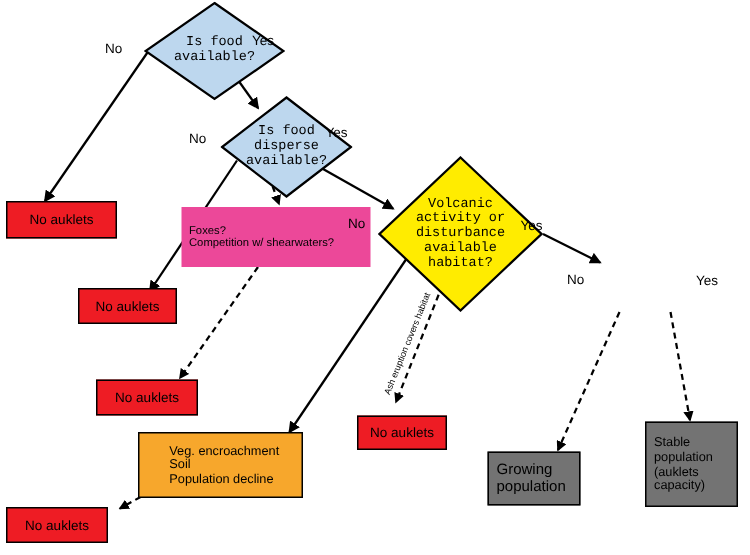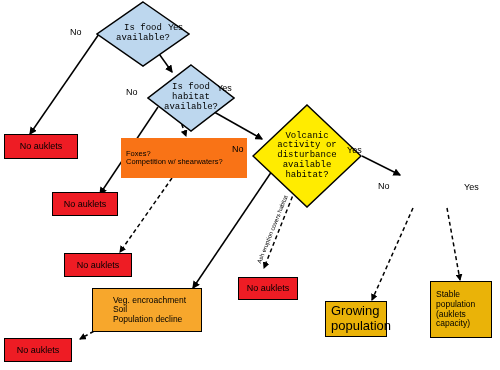--- a/index.html
+++ b/index.html
@@ -56,22 +56,22 @@
     align-items: center;
     color: #000000;
     line-height: 1.12;
     z-index: 3;
   }
   .rect.center { justify-content: center; text-align: center; }
   .rect.leftal { justify-content: flex-start; text-align: left; padding-left: 5px; }
 
   .red    { background: #ee1c24; }
   .orange { background: #f7a72c; }
-  .green  { background: #eab308; }
-  .gray   { background: #f97316; border: none; }
+  .green  { background: #737373; }
+  .gray   { background: #ec4899; border: none; }
 
   
   .elabel {
     position: absolute;
     color: #000000;
     white-space: nowrap;
     z-index: 4;
   }
   .rot {
     transform-origin: left top;
@@ -127,21 +127,21 @@
       <div>available?</div>
     </div>
   </div>
 
   <div class="diamond" style="left:147px; top:64px; width:88px; height:68px; font-size:9px;">
     <svg class="dshape" viewBox="0 0 88 68" preserveAspectRatio="none">
       <polygon points="44,1 87,34 44,67 1,34" fill="#bdd7ee" stroke="#000000" stroke-width="1.5"></polygon>
     </svg>
     <div class="dlabel">
       <div>Is food</div>
-      <div>habitat</div>
+      <div>disperse</div>
       <div>available?</div>
     </div>
   </div>
 
   <div class="diamond" style="left:252px; top:104px; width:110px; height:104px; font-size:9px;">
     <svg class="dshape" viewBox="0 0 110 104" preserveAspectRatio="none">
       <polygon points="55,1 109,52 55,103 1,52" fill="#ffec00" stroke="#000000" stroke-width="1.5"></polygon>
     </svg>
     <div class="dlabel">
       <div>Volcanic</div>
@@ -181,21 +181,21 @@
   </div>
 
   <div class="rect orange leftal" style="left:92px; top:288px; width:110px; height:44px; font-size:8.5px;justify-content:center;">
     <div>
       <div>Veg. encroachment</div>
       <div>Soil</div>
       <div>Population decline</div>
     </div>
   </div>
 
-  <div class="rect green leftal" style="left:325px; top:301px; width:62px; height:36px; font-size:13px;">
+  <div class="rect green leftal" style="left:325px; top:301px; width:62px; height:36px; font-size:10px;">
     <div>
       <div>Growing</div>
       <div>population</div>
     </div>
   </div>
 
   <div class="rect green leftal" style="left:430px; top:281px; width:62px; height:57px; font-size:8.5px;">
     <div>
       <div>Stable</div>
       <div>population</div>

